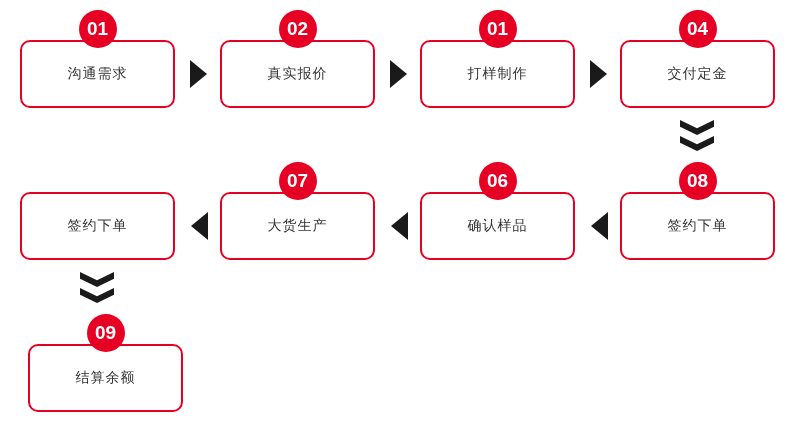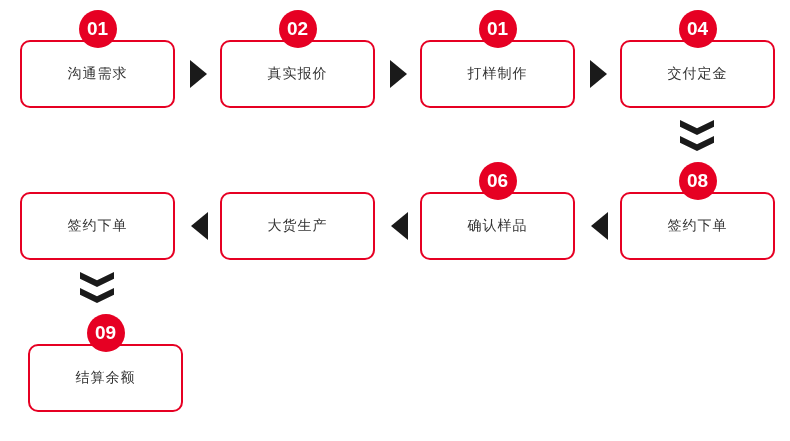--- a/index.html
+++ b/index.html
@@ -120,20 +120,21 @@
   </div>
   <div class="arrow-left" style="left:591px;top:212px"></div>
 
   <div class="step" style="left:420px;top:192px">
     <span class="badge">06</span>
     <span class="label">确认样品</span>
   </div>
   <div class="arrow-left" style="left:391px;top:212px"></div>
 
   <div class="step" style="left:220px;top:192px">
+    <span class="badge">07</span>
     <span class="label">大货生产</span>
   </div>
   <div class="arrow-left" style="left:191px;top:212px"></div>
 
   <div class="step" style="left:20px;top:192px">
     <span class="label">签约下单</span>
   </div>
 
   <div class="arrow-down" style="left:80px;top:272px">
     <i class="chev"></i>

